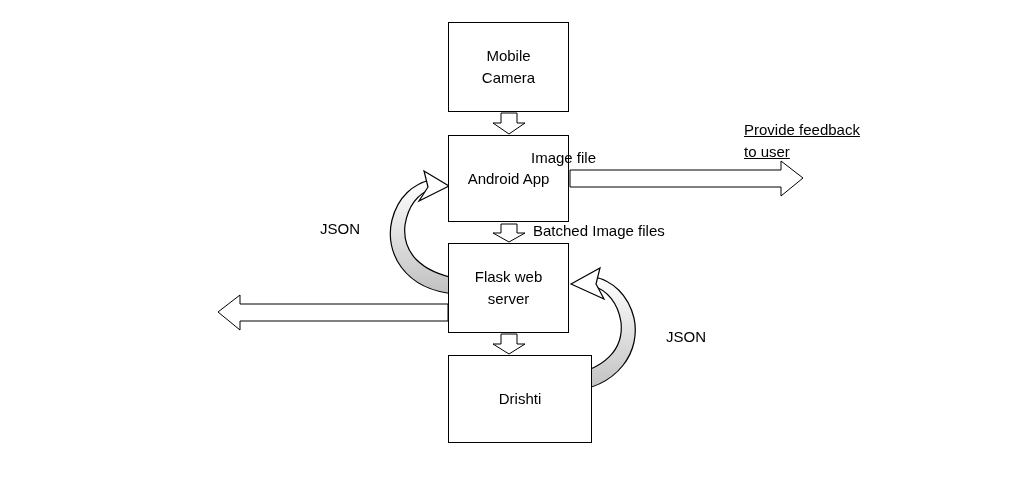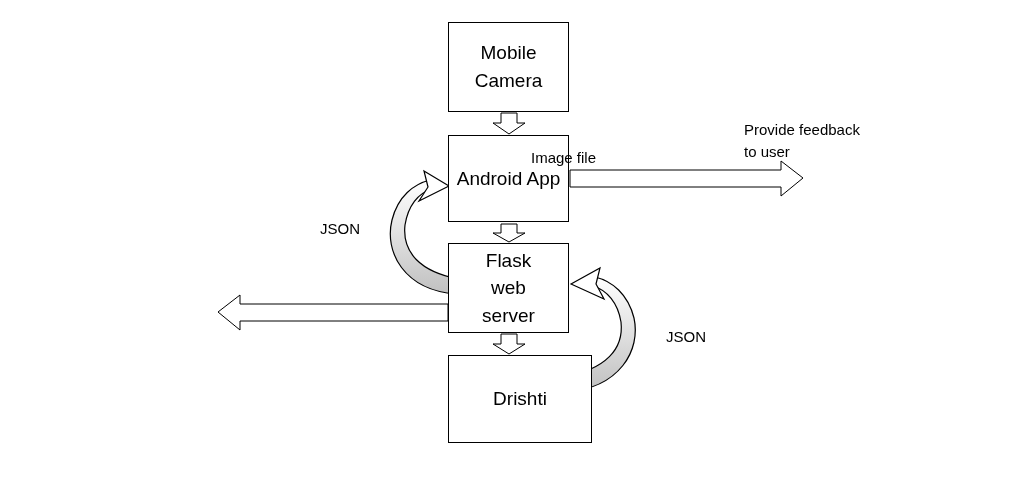--- a/index.html
+++ b/index.html
@@ -19,31 +19,31 @@
   }
   .node {
     position: absolute;
     box-sizing: border-box;
     border: 1px solid #000000;
     background: #ffffff;
     display: flex;
     align-items: center;
     justify-content: center;
     text-align: center;
-    font-size: 19px;
+    font-size: 15px;
     line-height: 1.45;
   }
   .node .node-label { display: inline-block; }
   .lbl {
     position: absolute;
     font-size: 15px;
     line-height: 1.45;
     white-space: nowrap;
   }
-  .lbl.wrap { white-space: normal; }
+  .lbl.wrap { white-space: normal; text-decoration: underline; }
   .block-arrow { fill: #ffffff; stroke: #000000; stroke-width: 1; }
   .curve-body { stroke: #000000; stroke-width: 1.2; }
   .curve-head { fill: #ffffff; stroke: #000000; stroke-width: 1.2; stroke-linejoin: miter; }
 </style>
 </head>
 <body>
 
 <div id="canvas">
 
   <svg id="arrow-layer" viewBox="0 0 1022 479" xmlns="http://www.w3.org/2000/svg">
@@ -96,19 +96,20 @@
   </div>
 
   <div class="node" style="left:448px; top:355px; width:144px; height:88px;">
     <span class="node-label">Drishti</span>
   </div>
 
   <div class="lbl" style="left:531px; top:114px;margin-top:33px;">Image file</div>
 
   <div class="lbl wrap" style="left:744px; top:119px; width:125px;">Provide feedback to user</div>
 
+  <div class="lbl" style="left:533px; top:220px;">Batched Image files</div>
 
   <div class="lbl" style="left:320px; top:218px;">JSON</div>
 
 
   <div class="lbl" style="left:666px; top:326px;">JSON</div>
 
 </div>
 
 </body></html>

